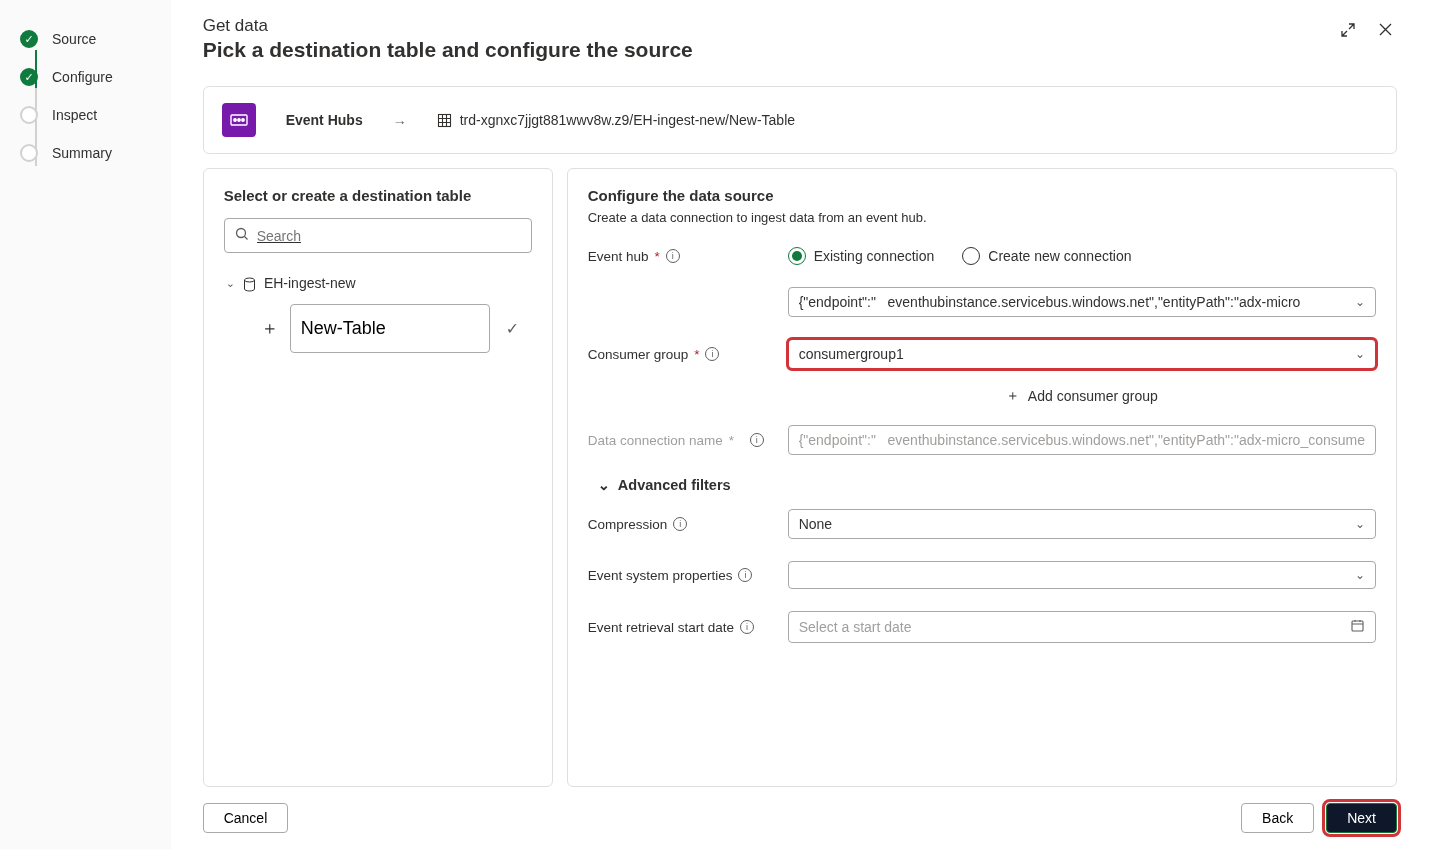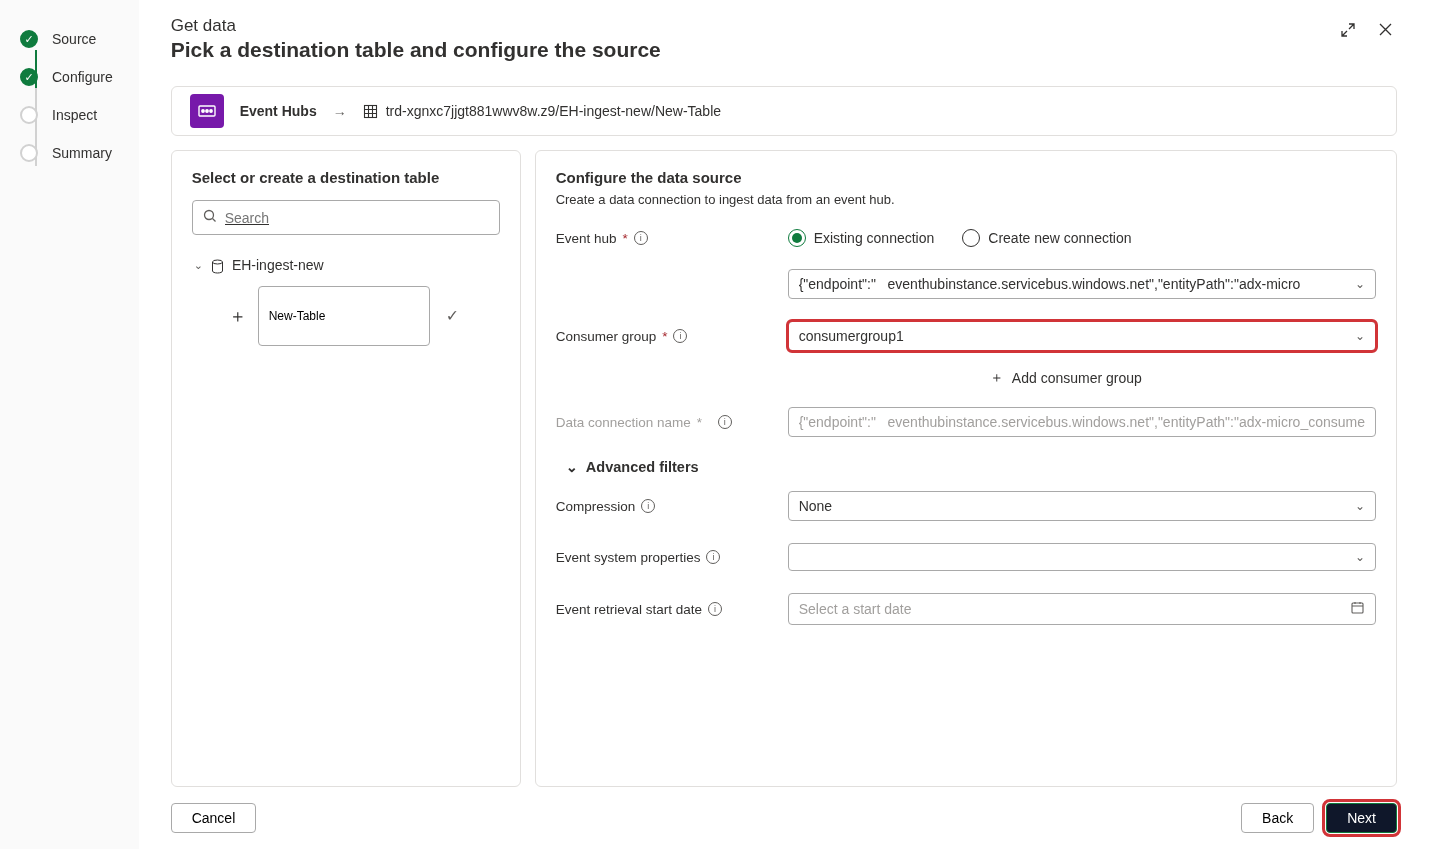--- a/index.html
+++ b/index.html
@@ -13,44 +13,44 @@
   .step-circle.done { background: #0f7b3e; border-color: #0f7b3e; color: #fff; font-size: 11px; }
   .step-label { font-size: 14px; color: #323130; }
   
   .main { flex: 1; padding: 16px 32px; display: flex; flex-direction: column; position: relative; }
   .top-icons { position: absolute; top: 22px; right: 36px; display: flex; gap: 22px; }
   .top-icons span { cursor: pointer; color: #323130; }
   
   .page-sup { font-size: 17px; color: #323130; margin-bottom: 2px; }
   .page-title { font-size: 21px; font-weight: 600; margin-bottom: 24px; }
   
-  .breadcrumb-box { border: 1px solid #e1dfdd; border-radius: 6px; padding: 7px 18px; display: flex; align-items: center; gap: 16px; margin-bottom: 14px; }
+  .breadcrumb-box { border: 1px solid #e1dfdd; border-radius: 6px; padding: 16px 18px; display: flex; align-items: center; gap: 30px; margin-bottom: 14px; }
   .eh-icon { width: 34px; height: 34px; background: #7719aa; border-radius: 4px; display: flex; align-items: center; justify-content: center; color: #fff; font-size: 16px; }
   .bc-label { font-weight: 600; font-size: 14px; }
   .bc-arrow { color: #605e5c; }
   .bc-path { display: flex; align-items: center; gap: 8px; color: #323130; }
   
   .panels { display: flex; gap: 14px; flex: 1; min-height: 0; }
   .panel { border: 1px solid #e1dfdd; border-radius: 6px; padding: 18px 20px; }
   .panel.left { width: 350px; }
   .panel.right { flex: 1; padding-left: 20px; }
   .panel-title { font-weight: 600; font-size: 15px; margin-bottom: 14px; }
   .panel-sub { font-size: 13px; color: #323130; margin-bottom: 22px; margin-top: -8px; }
   
   .search-box { border: 1px solid #a9a9a9; border-radius: 4px; padding: 8px 10px; display: flex; align-items: center; gap: 8px; margin-bottom: 18px; text-decoration: underline; }
   .search-box input { border: none; outline: none; flex: 1; font-size: 14px; }
   
   .tree-node { display: flex; align-items: center; gap: 8px; padding: 4px 2px; font-size: 14px; }
   .tree-child-row { display: flex; align-items: center; gap: 10px; padding-left: 36px; margin-top: 8px; }
   .plus-btn { width: 20px; height: 20px; display: flex; align-items: center; justify-content: center; color: #323130; font-size: 18px; cursor: pointer; }
-  .table-input { border: 1px solid #a9a9a9; border-radius: 4px; padding: 22px 10px; width: 172px; font-size: 12px; }
+  .table-input { border: 1px solid #a9a9a9; border-radius: 4px; padding: 13px 10px; width: 200px; font-size: 18px; }
   .check { color: #605e5c; font-size: 16px; margin-left: 6px; }
   
   .form-row { display: flex; align-items: center; margin-bottom: 22px; }
-  .form-label { width: 232px; font-size: 13.5px; display: flex; align-items: center; gap: 6px; }
+  .form-label { width: 200px; font-size: 13.5px; display: flex; align-items: center; gap: 6px; }
   .form-label .req { color: #a4262c; }
   .form-label .info { width: 14px; height: 14px; border: 1px solid #605e5c; border-radius: 50%; display: inline-flex; align-items: center; justify-content: center; font-size: 9px; color: #605e5c; }
   .form-field { flex: 1; }
   
   .radio-group { display: flex; gap: 28px; }
   .radio-opt { display: flex; align-items: center; gap: 8px; font-size: 14px; cursor: pointer; }
   .radio { width: 18px; height: 18px; border: 1px solid #323130; border-radius: 50%; display: flex; align-items: center; justify-content: center; }
   .radio.sel::after { content: ""; width: 10px; height: 10px; background: #0f7b3e; border-radius: 50%; }
   .radio.sel { border-color: #0f7b3e; }
   

